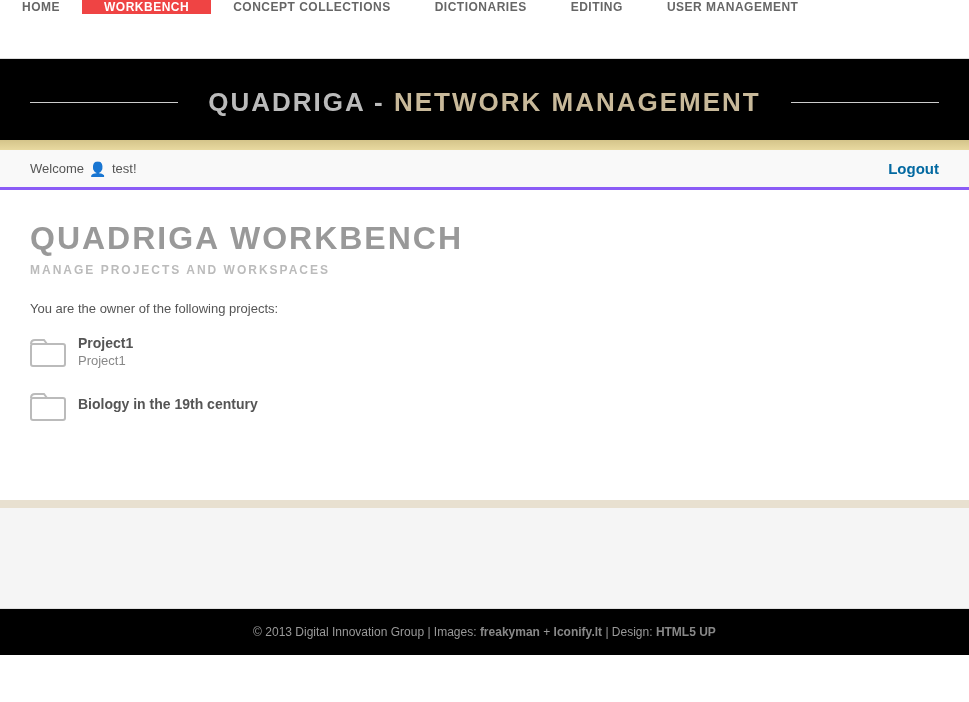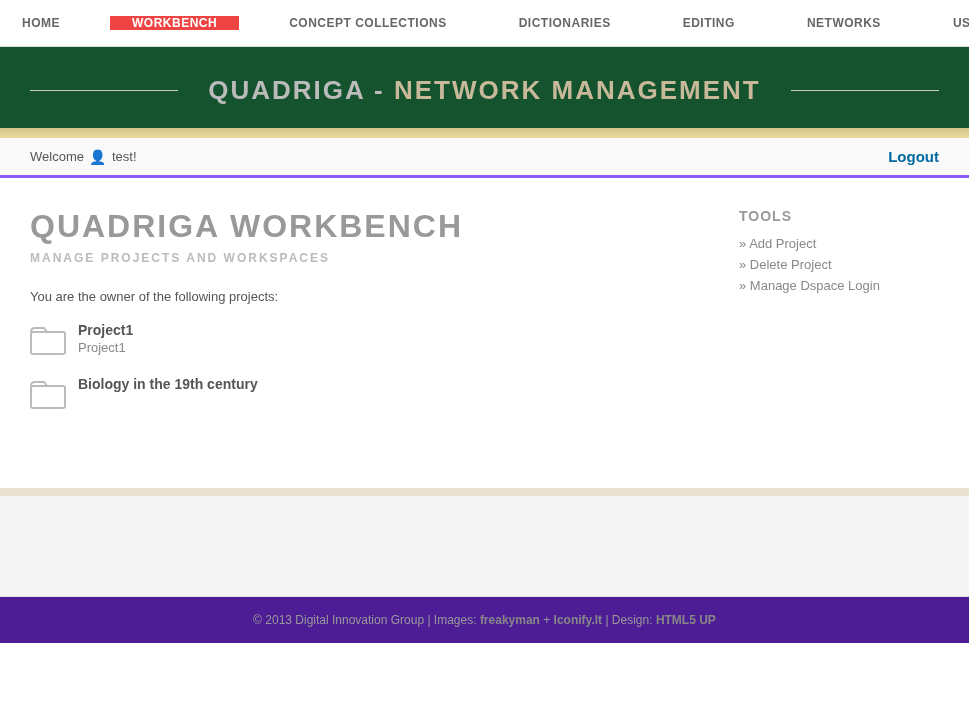--- a/index.html
+++ b/index.html
@@ -1,25 +1,24 @@
 <!DOCTYPE html>
 <html><head>
   <meta charset="utf-8">
   <style>
     * { margin: 0; padding: 0; box-sizing: border-box; }
     body { font-family: Arial, sans-serif; background: #fff; color: #444; font-size: 14px; }
 
     
     nav {
       display: flex;
-      align-items: center;
+      align-items: flex-start;
       background: #fff;
       border-bottom: 1px solid #ddd;
-      height: 47px;
-      gap: 28px;
+      height: 59px;
     }
     .nav-item {
       display: flex;
       align-items: center;
       justify-content: center;
       padding: 0 22px;
       text-decoration: none;
       color: #666;
       font-size: 12px;
       font-weight: bold;
@@ -32,21 +31,21 @@
       background: #ef4444;
       color: #fff;
     }
 
     
     .header-banner {
       display: flex;
       align-items: center;
       justify-content: center;
       padding: 28px 0 22px;
-      background: #14532d;
+      background: #000000;
       position: relative;
     }
     .header-banner::before,
     .header-banner::after {
       content: '';
       flex: 1;
       height: 1px;
       background: #ccc;
       margin: 0 30px;
     }
@@ -129,21 +128,21 @@
     }
     .owner-text {
       font-size: 13px;
       color: #555;
       margin-bottom: 18px;
     }
 
     
     .project-item {
       display: flex;
-      align-items: flex-start;
+      align-items: center;
       gap: 12px;
       margin-bottom: 20px;
     }
     .folder-icon {
       width: 36px;
       height: 32px;
       flex-shrink: 0;
       margin-top: 2px;
     }
     .folder-icon svg { width: 36px; height: 32px; }
@@ -186,40 +185,39 @@
     .footer-divider {
       height: 8px;
       background: #e8e0d0;
       margin-top: 10px;
     }
     .footer-spacer {
       background: #f5f5f5;
       height: 100px;
     }
     .footer {
-      background: #4c1d95;
+      background: #000000;
       padding: 16px 9px;
       text-align: center;
       font-size: 12px;
       color: #999;
       border-top: 1px solid #e0e0e0;
     }
     .footer a { color: #888; font-weight: bold; text-decoration: none; }
   </style>
 </head>
 <body>
 
 <nav>
 
 <div class="nav-item">HOME</div>
     <div class="nav-item active">WORKBENCH</div>
     <div class="nav-item">CONCEPT COLLECTIONS</div>
     <div class="nav-item">DICTIONARIES</div>
     <div class="nav-item">EDITING</div>
-    <div class="nav-item">NETWORKS</div>
     <div class="nav-item">USER MANAGEMENT</div>
   </nav>
 
 <div class="header-banner">
   <div class="header-title">
     <span>QUADRIGA</span><span> - </span><span class="accent">NETWORK MANAGEMENT</span>
   </div>
 </div>
 
 <div class="gold-line"></div>
@@ -259,26 +257,20 @@
           <rect x="1" y="8" width="34" height="22" rx="2" fill="none" stroke="#bbb" stroke-width="2"></rect>
           <path d="M1 8 Q1 4 5 4 H14 L17 8" stroke="#bbb" stroke-width="2" fill="none"></path>
         </svg>
       </div>
       <div class="project-info">
         <div class="project-name">Biology in the 19th century</div>
       </div>
     </div>
   </div>
 
-  <div class="right-col">
-    <div class="tools-title">TOOLS</div>
-    <a class="tool-link">Add Project</a>
-    <a class="tool-link">Delete Project</a>
-    <a class="tool-link">Manage Dspace Login</a>
-  </div>
 </div>
 
 <div class="footer-divider"></div>
 <div class="footer-spacer"></div>
 
 <div class="footer">
   <span>© 2013 Digital Innovation Group | Images: </span><a>freakyman</a><span> + </span><a>Iconify.lt</a><span> | Design: </span><a>HTML5 UP</a>
 </div>
 
 </body></html>

